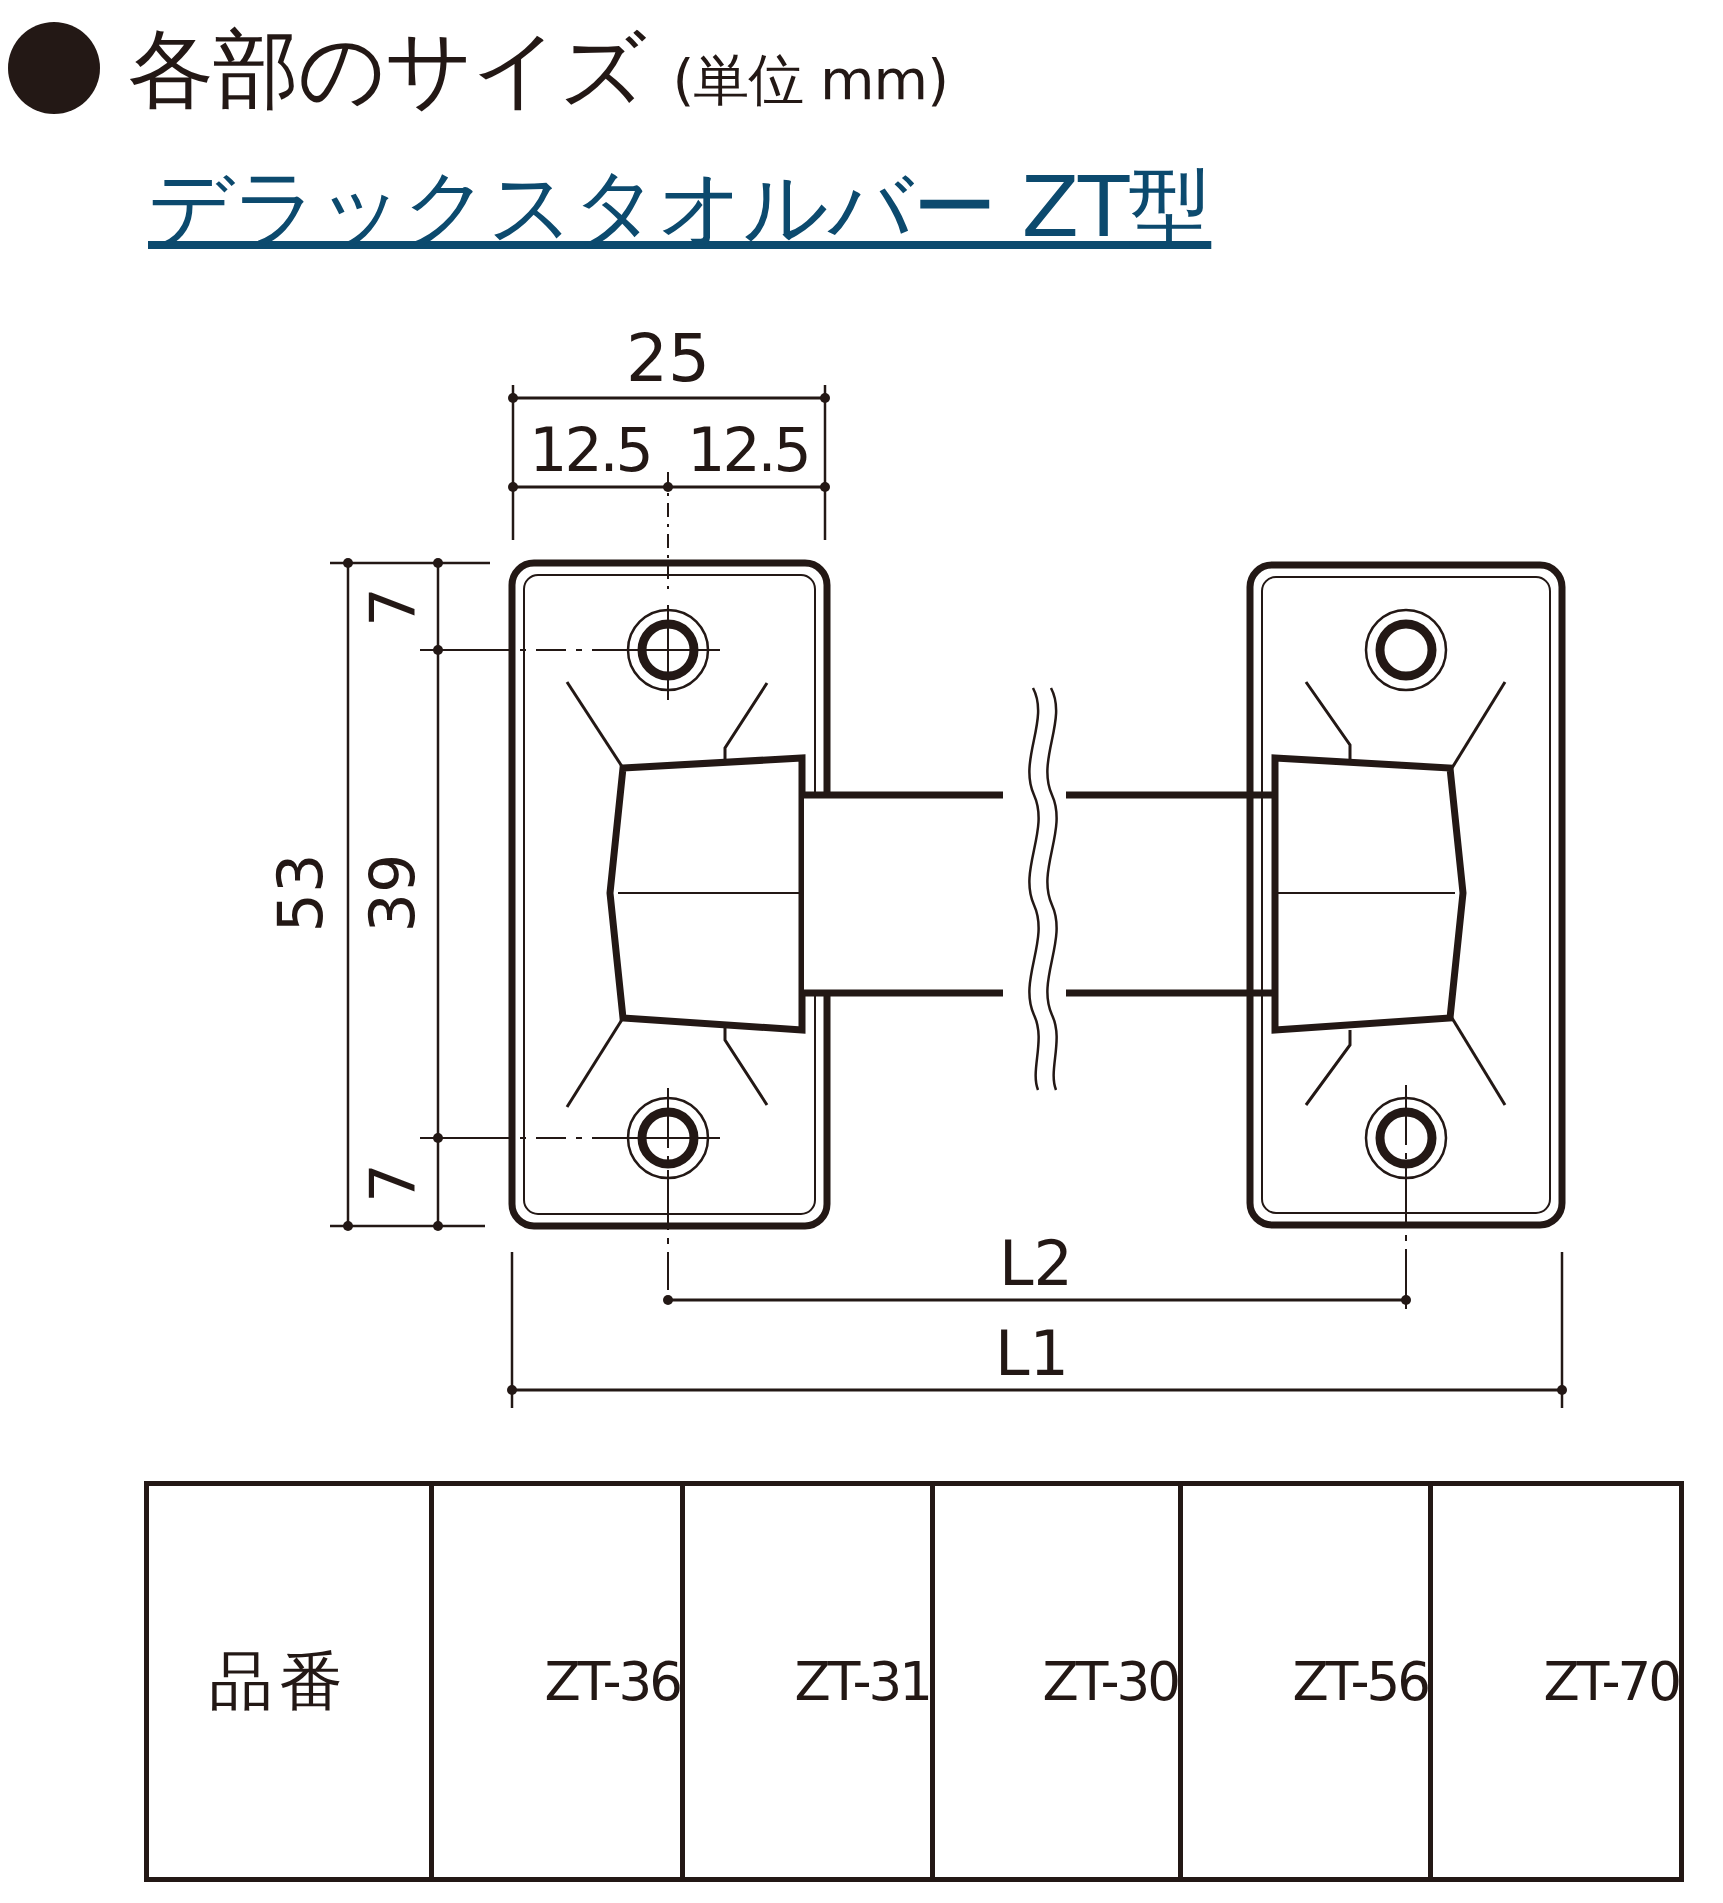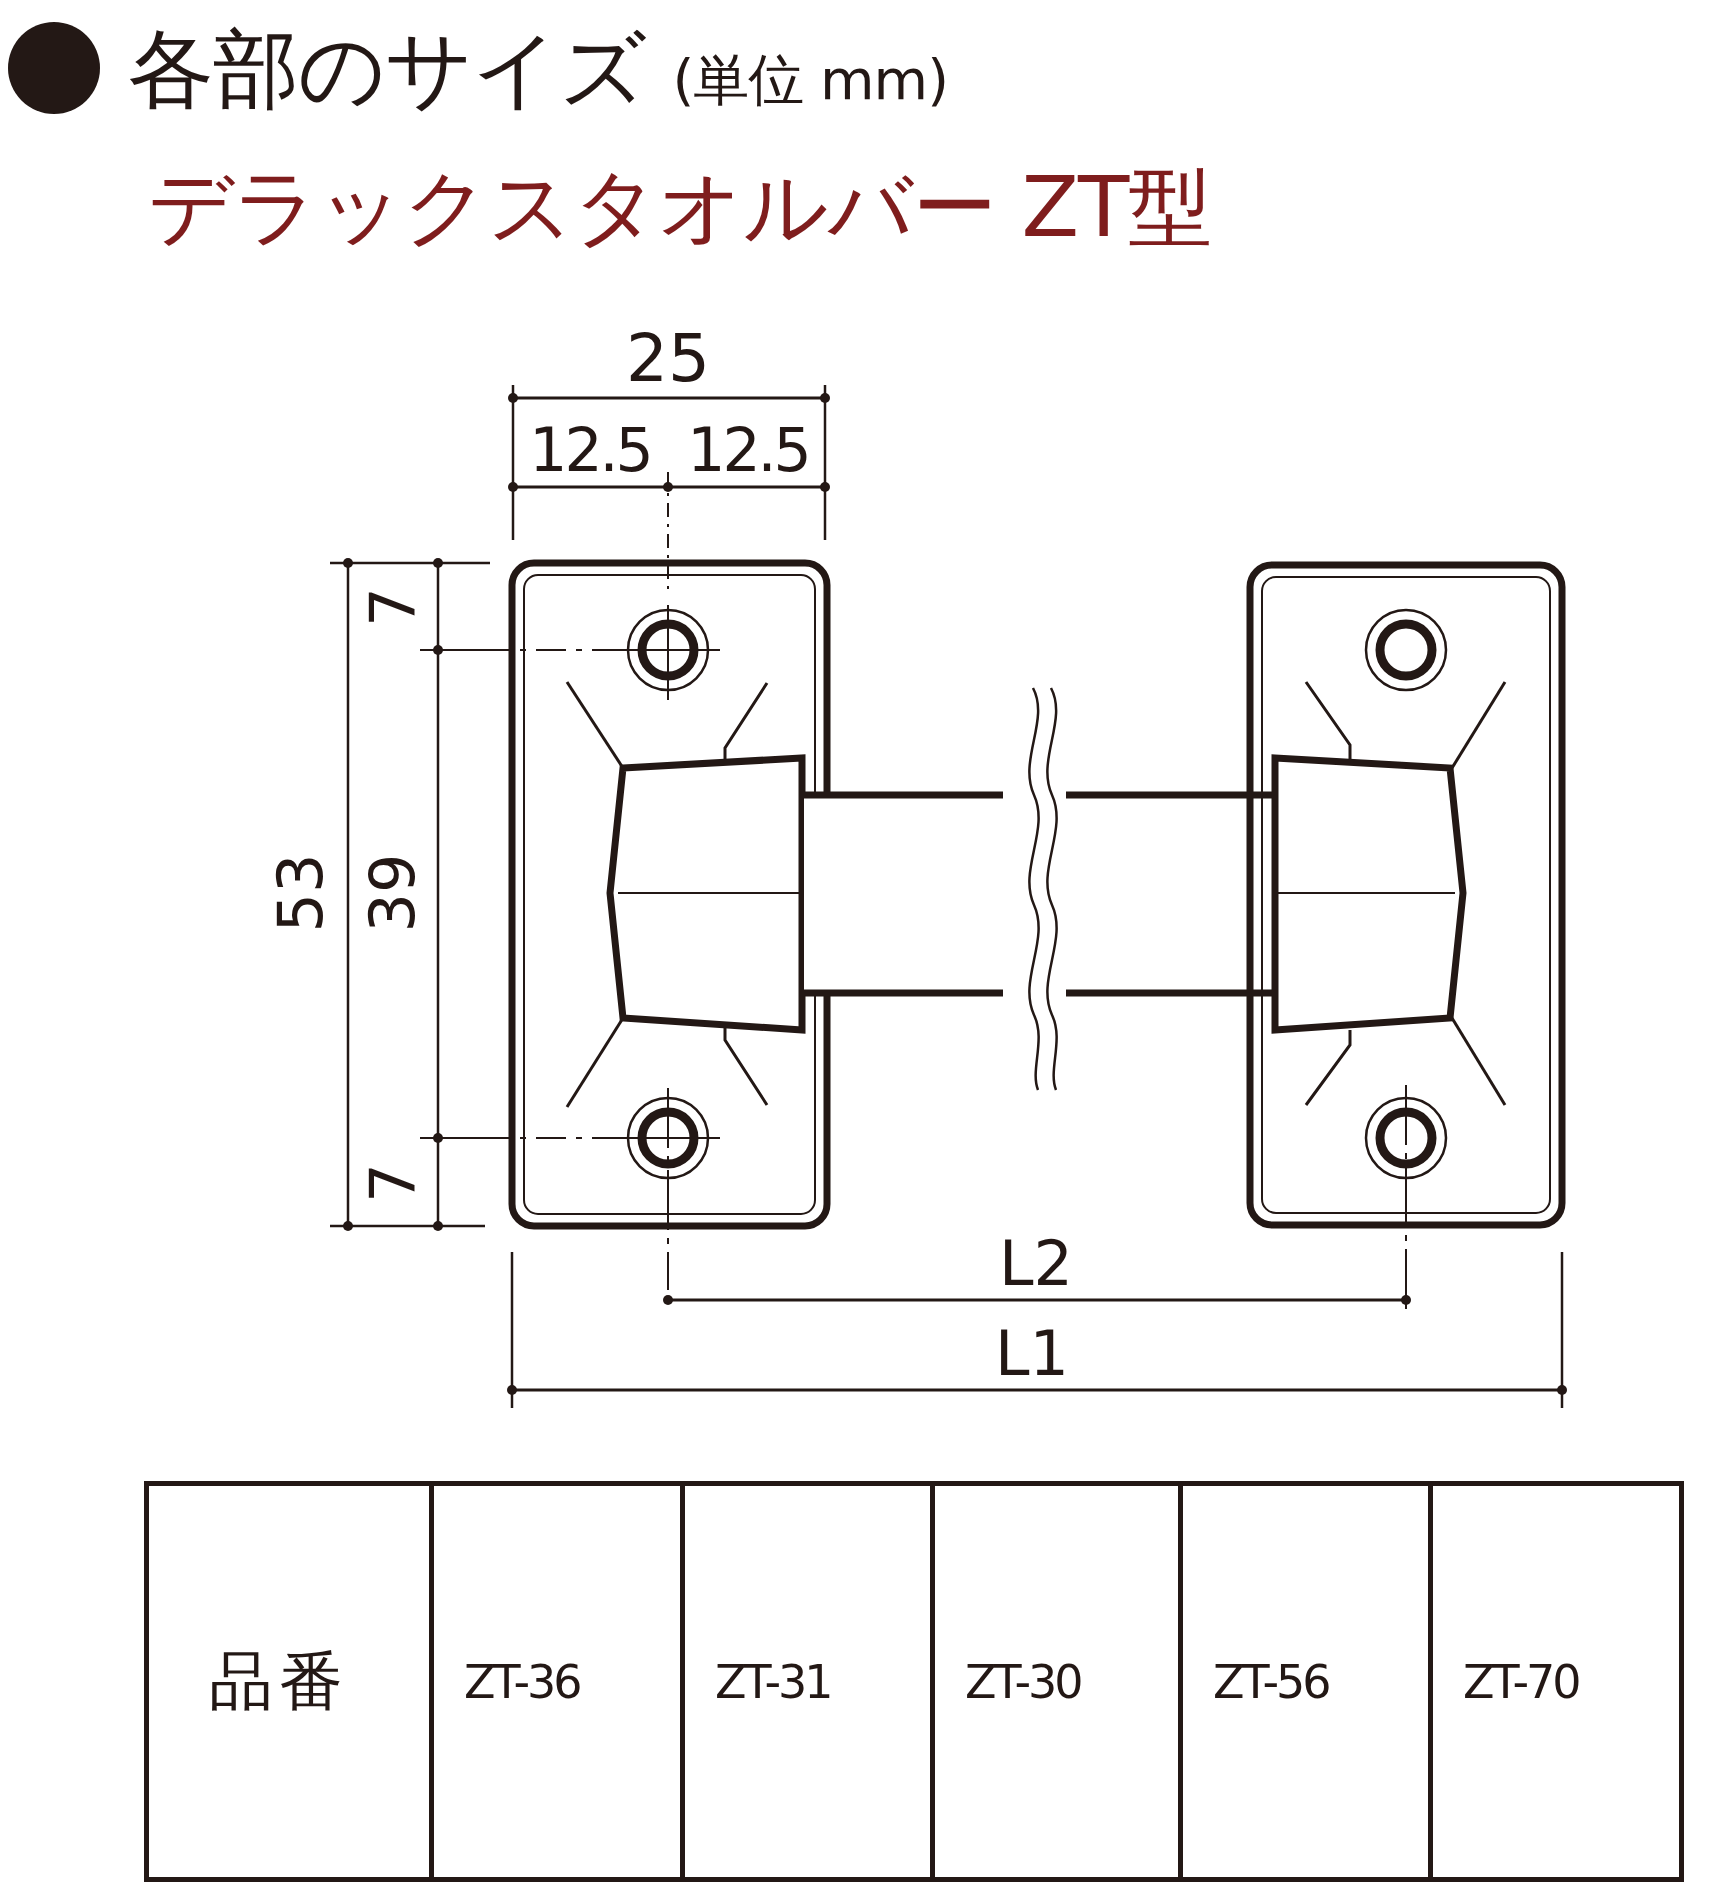--- a/index.html
+++ b/index.html
@@ -5,28 +5,28 @@
   html, body { margin: 0; padding: 0; background: #ffffff; }
   body { width: 1723px; height: 1903px; position: relative; overflow: hidden;
          font-family: "DejaVu Sans", "Liberation Sans", sans-serif; color: #231815; }
   .title-row { position: absolute; left: 0; top: 0; width: 1723px; height: 140px; }
   .bullet { position: absolute; left: 8px; top: 22px; width: 92px; height: 92px;
             border-radius: 50%; background: #231815; }
   .title { position: absolute; left: 128px; top: 14px; font-size: 86px; line-height: 110px;
            white-space: nowrap; color: #231815; letter-spacing: -1px; }
   .title .unit { font-size: 56px; }
   .subtitle { position: absolute; left: 148px; top: 152px; font-size: 84px; line-height: 110px;
-              white-space: nowrap; color: #7f1d1d; letter-spacing: -1px; }
+              white-space: nowrap; color: #0c4a6e; letter-spacing: -1px; text-decoration: underline; }
   svg.drawing { position: absolute; left: 0; top: 0; }
   .dimtext { font-family: "DejaVu Sans", sans-serif; fill: #231815; }
   table.spec { position: absolute; left: 144px; top: 1481px; width: 1535px; height: 401px;
                border-collapse: collapse; table-layout: fixed; }
   table.spec td { border: 5px solid #231815; padding: 0; font-size: 62px; color: #231815;
                   height: 133px; vertical-align: middle; }
-  table.spec td.head { text-align: left; padding-left: 30px; font-size: 46px; letter-spacing: -3px; }
+  table.spec td.head { text-align: right; padding-left: 30px; font-size: 53px; letter-spacing: -3px; }
   table.spec td.rowlabel { text-align: left; padding-left: 70px; font-size: 62px; }
   table.spec td.rowlabel.kana { padding-left: 60px; font-size: 64px; letter-spacing: 6px; }
   table.spec td.rowlabel .sub { font-size: 40px; letter-spacing: -2px; }
   table.spec td.val { text-align: center; padding-right: 0; letter-spacing: 4px; }
 </style>
 </head>
 <body>
 
 <div class="title-row">
   <div class="bullet"></div>

